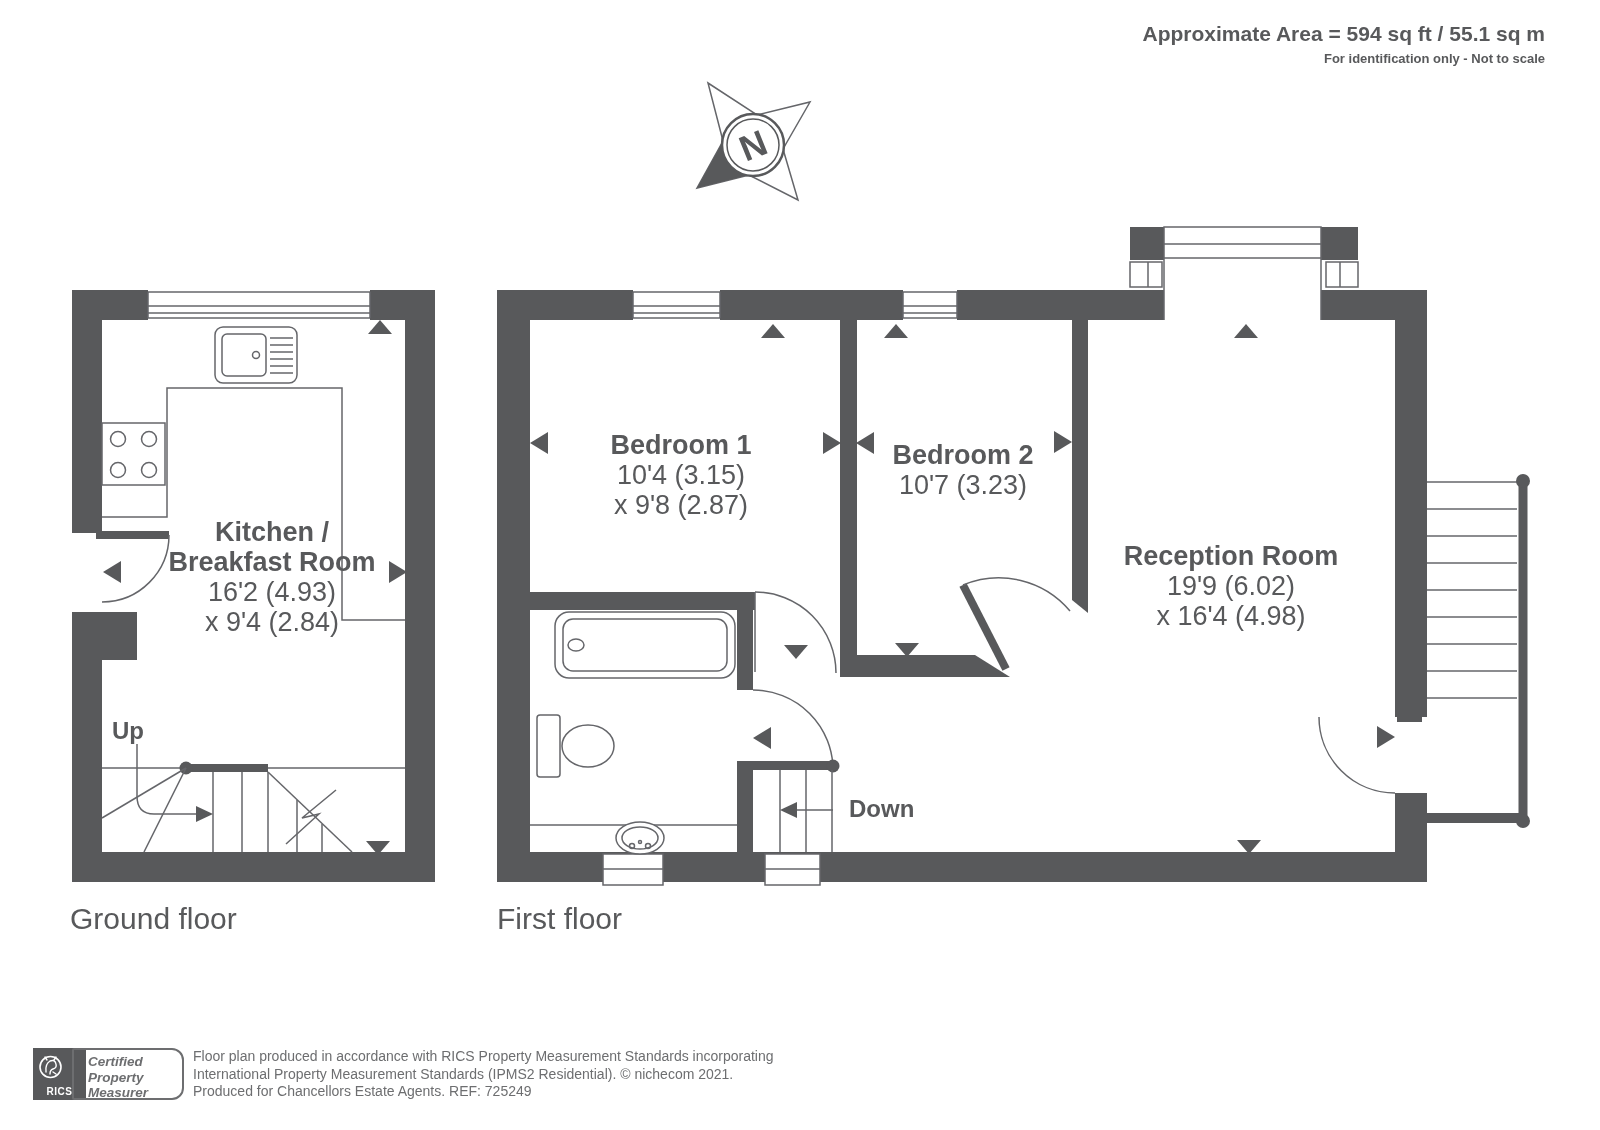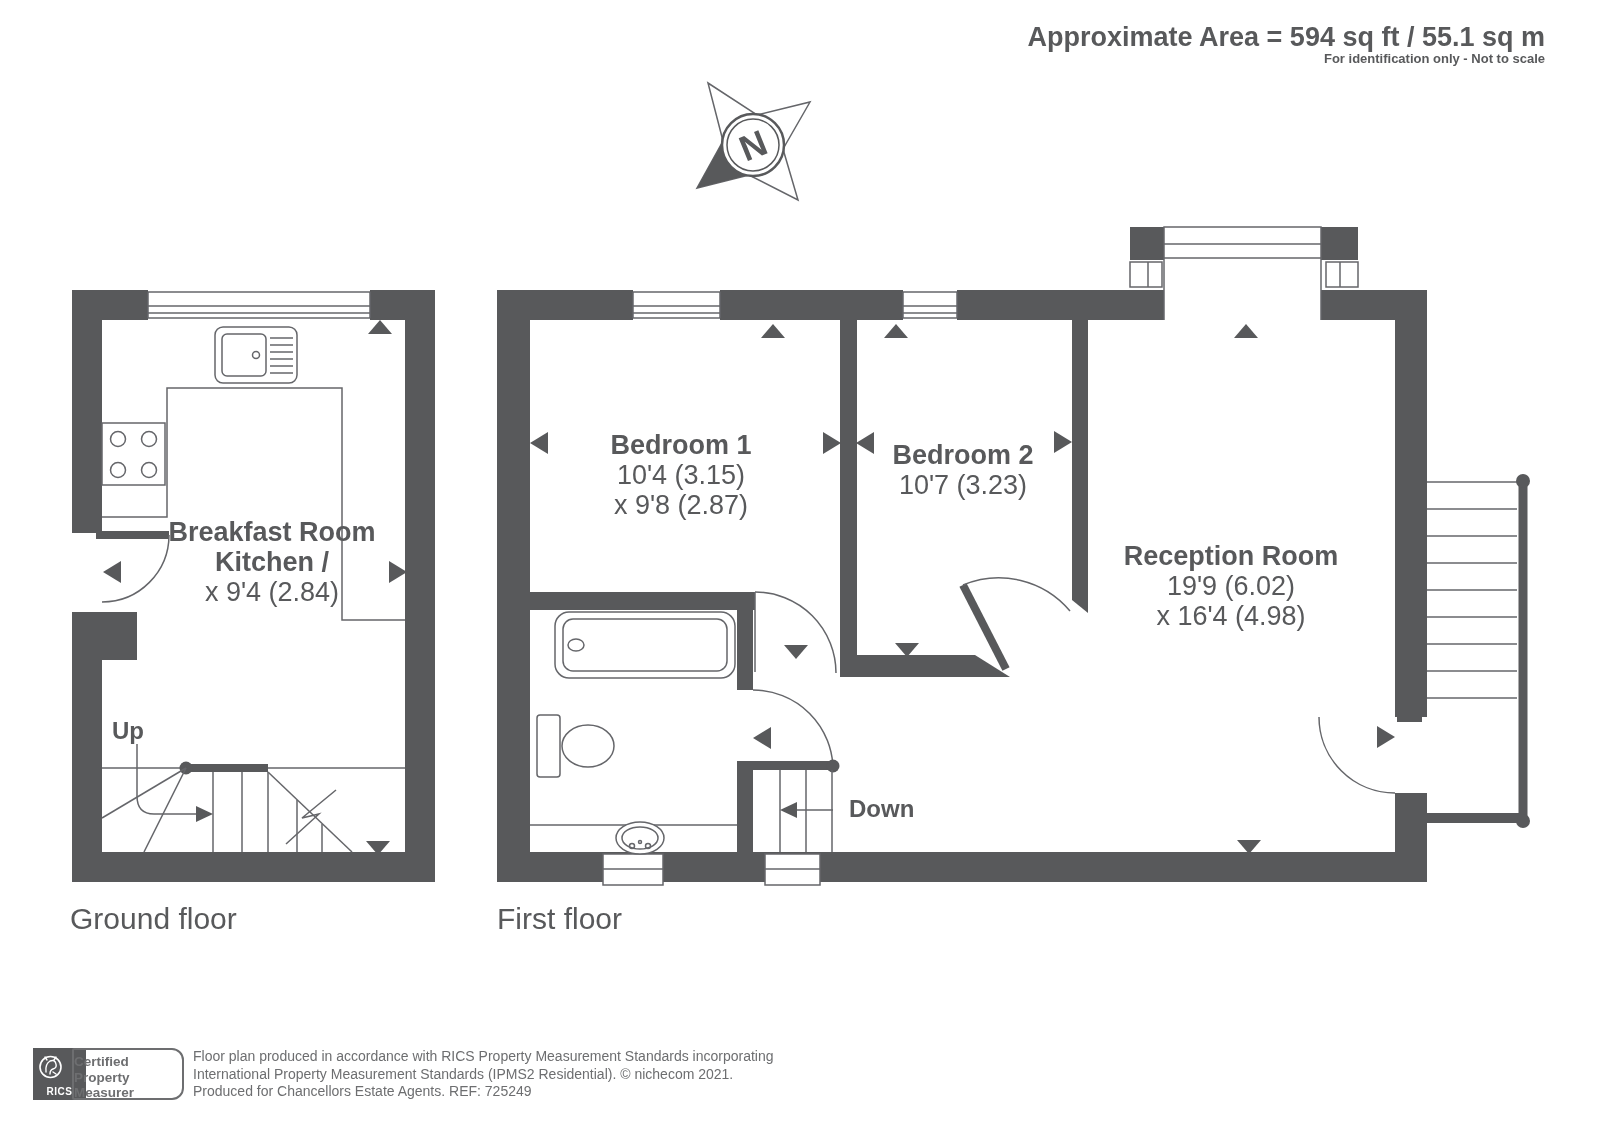--- a/index.html
+++ b/index.html
@@ -13,29 +13,29 @@
   .white{fill:#fff;stroke:none;}
   .ln{fill:none;stroke:var(--line);stroke-width:1.5;}
   .lnw{fill:#fff;stroke:var(--line);stroke-width:1.5;}
   .thick{fill:none;stroke:var(--wall);}
   .tri{fill:var(--wall);stroke:none;}
   .txt{position:absolute;color:var(--text);}
   .room-block{text-align:center;font-size:27px;line-height:30px;}
   .room-name{font-weight:bold;}
   .stair-label{font-size:24px;font-weight:bold;}
   .floor-label{font-size:30px;font-weight:normal;}
-  .area-line{font-size:27px;font-weight:bold;text-align:right;}
+  .area-line{font-size:21px;font-weight:bold;text-align:right;}
   .area-sub{font-size:13px;font-weight:bold;text-align:right;}
   .compass-n{font-size:36px;font-weight:bold;fill:var(--wall);text-anchor:middle;}
   .rics-box{position:absolute;left:33px;top:1048px;width:53px;height:52px;background:var(--wall);}
   .rics-label{position:absolute;left:0;bottom:3px;width:100%;text-align:center;color:#fff;
               font-size:10px;font-weight:bold;letter-spacing:0.5px;}
   .badge{position:absolute;left:72px;top:1048px;width:108px;height:48px;border:2px solid var(--footer);
          border-radius:2px 12px 12px 2px;}
-  .badge div{font-size:13.5px;font-weight:bold;line-height:15.5px;color:var(--footer);}
+  .badge div{margin-left:14px;font-size:13.5px;font-weight:bold;line-height:15.5px;color:var(--footer);font-style:italic;}
   .badge div:first-child{margin-top:4px;}
   .footer-text{position:absolute;left:193px;top:1048px;font-size:14px;line-height:17.5px;color:var(--footer);}
 </style>
 </head>
 <body>
 
 <div class="canvas">
 
 <svg width="1600" height="1130" viewBox="0 0 1600 1130">
 
@@ -245,22 +245,23 @@
     <polygon class="tri" points="895,643 919,643 907,657"></polygon>
     <polygon class="tri" points="771,727 771,749 753,738"></polygon>
     <polygon class="tri" points="1377,726 1377,748 1395,737"></polygon>
   </g>
 </svg>
 
   <div class="txt area-line" style="right:55px;top:22px;width:600px;">Approximate Area = 594 sq ft / 55.1 sq m</div>
   <div class="txt area-sub" style="right:55px;top:51px;width:600px;">For identification only - Not to scale</div>
 
   <div class="txt room-block" style="left:142px;top:517px;width:260px;">
+    <div class="room-name">Kitchen /</div>
     <div class="room-name">Breakfast Room</div>
-    <div class="room-name">Kitchen /</div>
+    <div>16'2 (4.93)</div>
     <div>x 9'4 (2.84)</div>
   </div>
 
   <div class="txt stair-label" style="left:112px;top:717px;">Up</div>
 
   <div class="txt floor-label" style="left:70px;top:902px;">Ground floor</div>
 
   <div class="txt room-block" style="left:551px;top:430px;width:260px;">
     <div class="room-name">Bedroom 1</div>
     <div>10'4 (3.15)</div>

